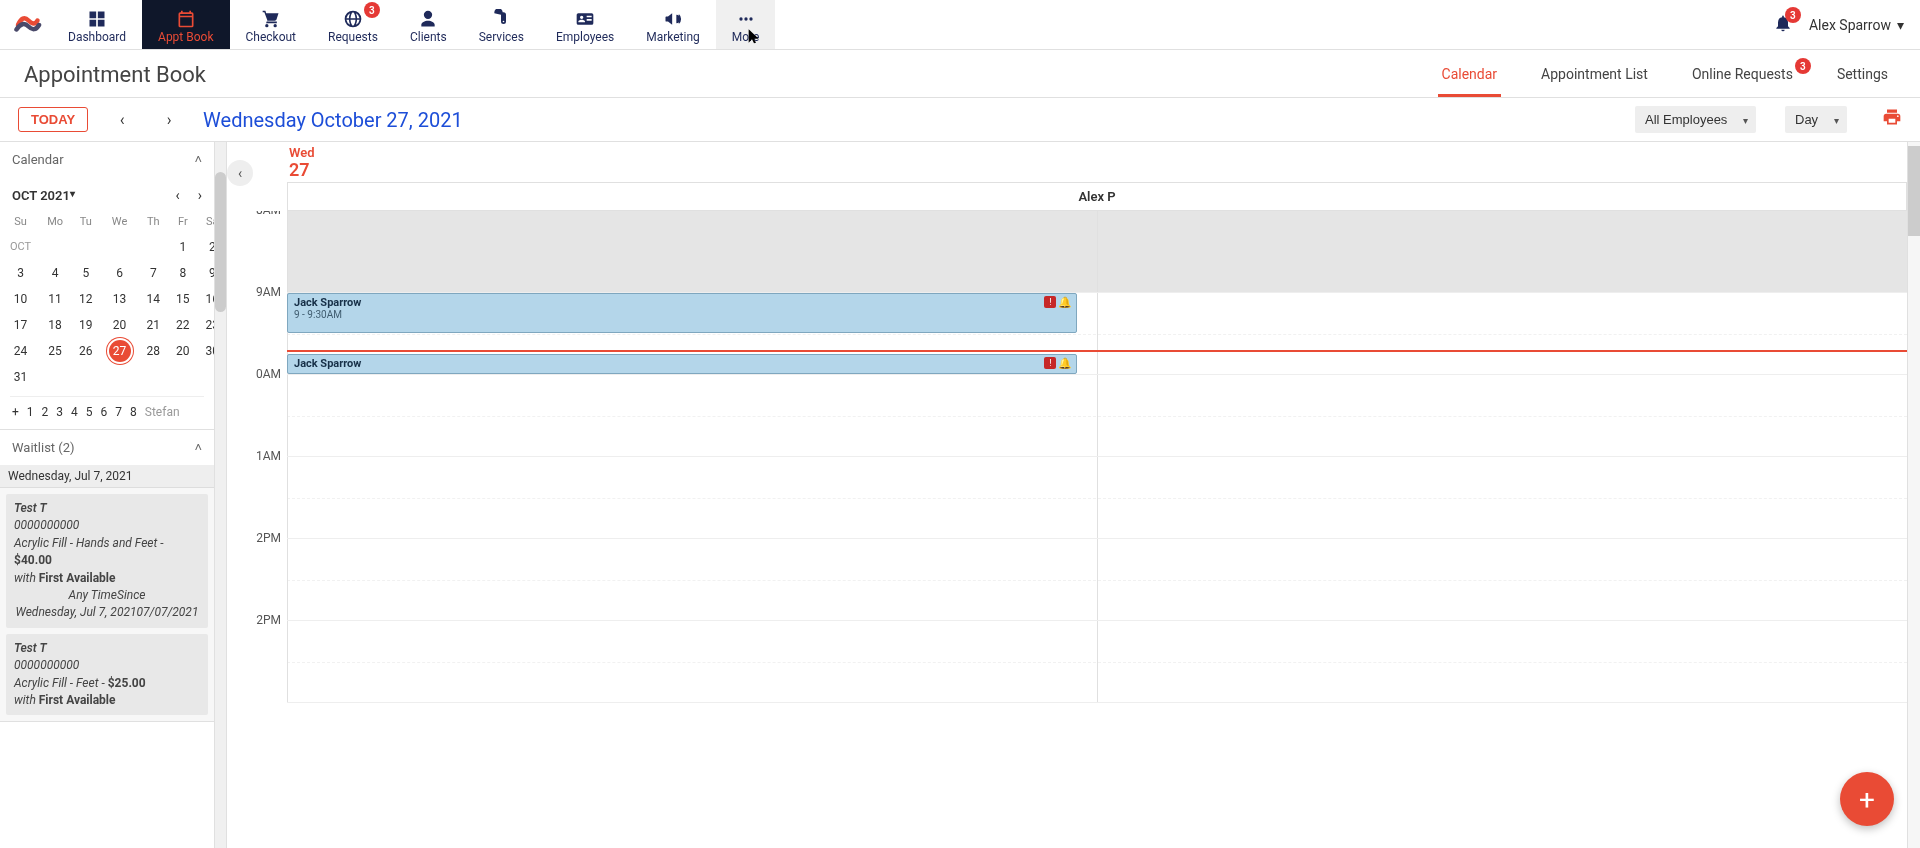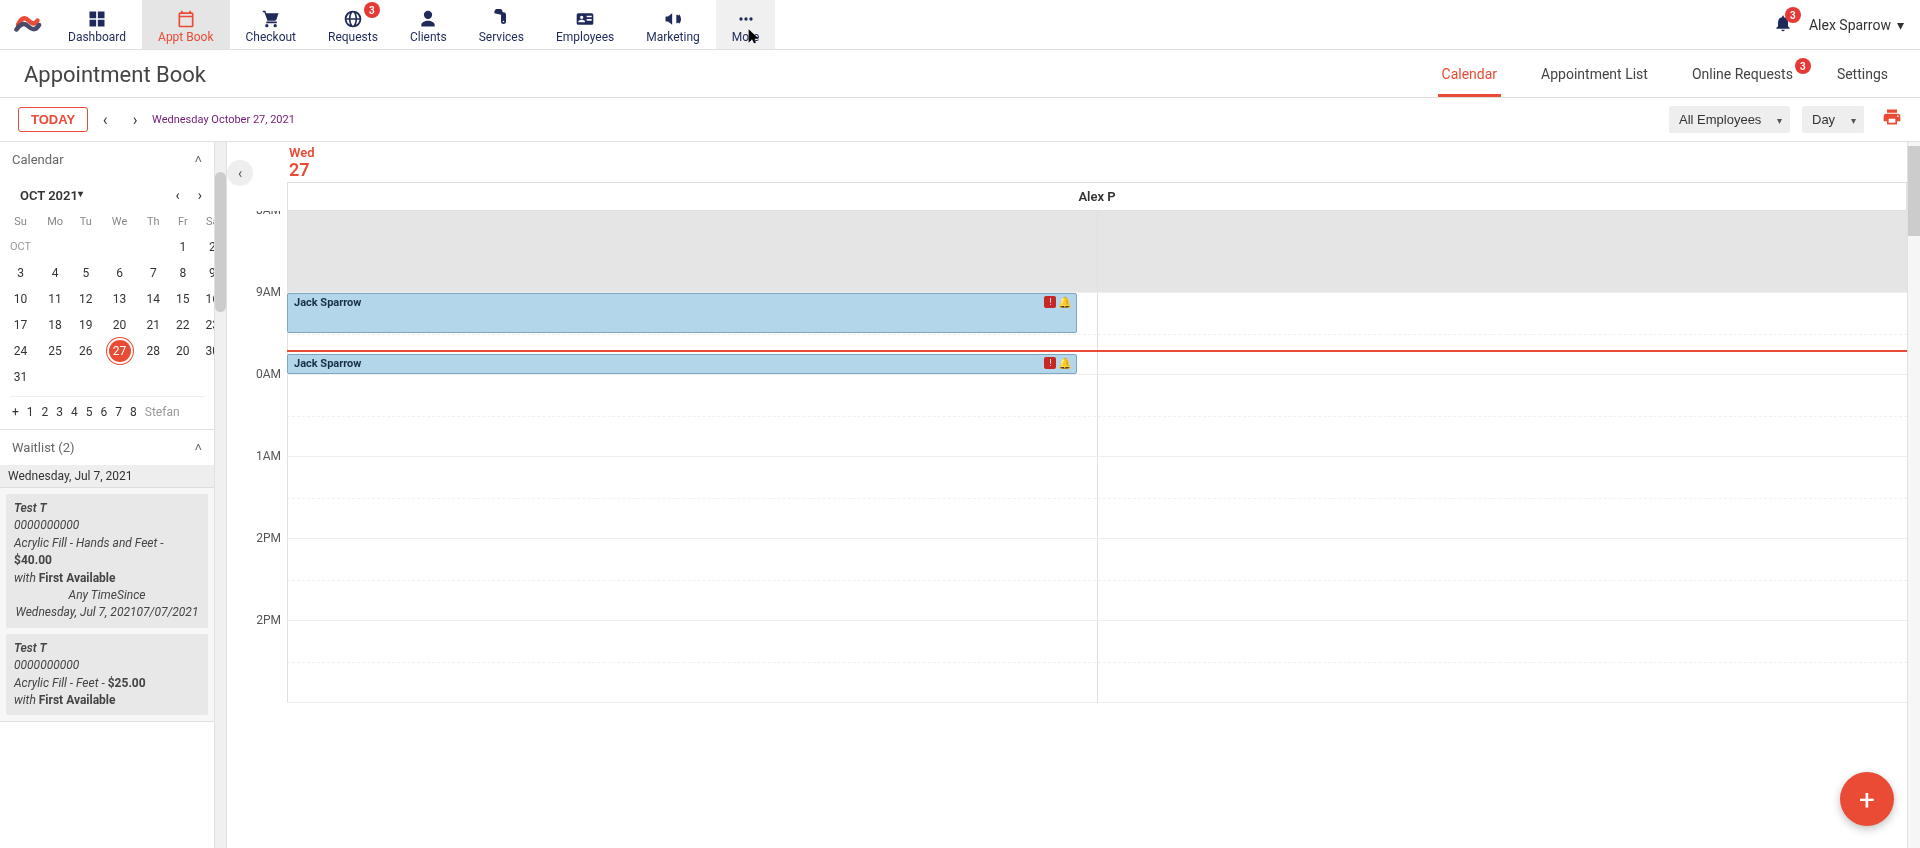--- a/index.html
+++ b/index.html
@@ -11,53 +11,53 @@
   --light-border: #e0e0e0;
   --blue-appt: #b4d6ea;
 }
 
 .topnav { display:flex; height:50px; border-bottom:1px solid var(--light-border); align-items:stretch; padding-left:6px;}
 .brand { display:flex; align-items:center; padding:0 10px 0 6px; }
 .brand svg { width:30px; height:30px;}
 .nav-items { display:flex; }
 .nav-item { display:flex; flex-direction:column; align-items:center; justify-content:center; padding:4px 16px 2px; cursor:pointer; font-size:12px; color:var(--nav-text); position:relative;}
 .nav-item .ic { height:22px; display:flex; align-items:center; font-size:20px;}
-.nav-item.active { color:var(--accent); background:#e5e5e5;}
+.nav-item.active { color:var(--accent); background:#0f172a;}
 .nav-item.more.hovered { background:#f0f0f0;}
 .badge-red { position:absolute; top:2px; right:14px; background:#e53935; color:#fff; border-radius:50%; width:16px; height:16px; font-size:10px; display:flex; align-items:center; justify-content:center; font-weight:600;}
 .topnav-spacer{flex:1;}
 .topnav-right{display:flex; align-items:center; padding-right:16px; gap:16px;}
 .bell-wrap{position:relative; cursor:pointer;}
 .bell-wrap .badge-red{ top:-6px; right:-8px;}
 .user-menu{display:flex; align-items:center; gap:6px; cursor:pointer; font-size:14px; color:#333;}
 
 .page-header{display:flex; align-items:flex-end; justify-content:space-between; padding:12px 28px 0 24px; border-bottom:1px solid var(--light-border);}
 .page-title{font-size:22px; color:#444; font-weight:400; padding-bottom:10px;}
 .tabs{display:flex; gap:36px;}
 .tab{padding:0 4px 12px; cursor:pointer; color:#444; position:relative; font-size:14px;}
 .tab.active{color:var(--accent); border-bottom:3px solid var(--accent);}
 .tab .badge-red{top:-8px; right:-14px;}
 
-.toolbar{display:flex; align-items:center; padding:8px 18px; gap:4px; border-bottom:1px solid var(--light-border);}
+.toolbar{display:flex; align-items:center; padding:8px 18px; gap:21px; border-bottom:1px solid var(--light-border);}
 .today-btn{border:1px solid var(--accent); color:var(--accent); background:#fff; padding:4px 12px; border-radius:3px; font-weight:600; font-size:13px; cursor:pointer;}
 .chev{width:26px; height:26px; display:flex; align-items:center; justify-content:center; cursor:pointer; font-size:16px; color:#333;}
-.toolbar-date{font-size:11px; color:#701a75;}
+.toolbar-date{font-size:20px; color:#1d4ed8;}
 .toolbar-spacer{flex:1;}
 .select{background:#eee; border:none; padding:6px 28px 6px 10px; font-size:13px; color:#333; cursor:pointer; appearance:none; border-radius:2px; position:relative;}
 .select-wrap{position:relative; margin-left:8px;}
 .select-wrap::after{content:"▾"; position:absolute; right:8px; top:50%; transform:translateY(-50%); pointer-events:none; color:#555; font-size:10px;}
 .print-ic{color:var(--accent); font-size:20px; margin-left:14px; cursor:pointer;}
 
 .main{display:flex; height:calc(100vh - 50px - 44px - 44px); position:relative;}
 .sidebar{width:215px; border-right:1px solid var(--light-border); background:#fff; height:100%; overflow-y:auto; font-size:13px;}
 .sidebar-section{border-bottom:1px solid var(--light-border);}
 .sect-head{display:flex; justify-content:space-between; align-items:center; padding:10px 12px; color:#666; cursor:pointer;}
 .minical{padding:6px 10px 10px;}
 .minical-head{display:flex; align-items:center; justify-content:space-between; padding:4px 2px 8px;}
-.minical-month{font-weight:600; font-size:13px; display:flex; gap:0;margin-left:8px;}
+.minical-month{font-weight:600; font-size:13px; display:flex; gap:0;}
 .minical-nav{display:flex; gap:18px;}
 .minical-nav span{cursor:pointer; font-size:14px;}
 .minical-grid{display:grid; grid-template-columns:repeat(7,1fr); gap:4px 16px; text-align:center;}
 .minical-dow{font-size:11px; color:#888; padding:4px 0;}
 .minical-day{font-size:12px; padding:4px 0; cursor:pointer; color:#333;}
 .minical-day.selected{background:var(--accent); color:#fff; border-radius:50%; width:22px; height:22px; margin:0 auto; display:flex; align-items:center; justify-content:center; box-shadow:0 0 0 2px #fff, 0 0 0 3px var(--accent);}
 .weeks-row{border-top:1px solid #eee; margin-top:8px; padding:8px 2px 0; display:flex; gap:8px; font-size:12px; color:#333; align-items:center;}
 .weeks-row .lbl{color:#999;}
 .waitlist-body{background:#f7f7f7; max-height:400px; overflow:auto;}
 .wait-date{background:#eee; padding:4px 8px; font-size:12px; border-bottom:1px solid #ddd;}
@@ -381,20 +381,21 @@
               <div class="col-split"></div>
             </div>
             <div class="hour-row">
               <div class="hour-label">2PM</div>
               <div class="col-split"></div>
               <div class="col-split"></div>
             </div>
             <div class="nowline" style="top: 139px;"></div>
             <div class="appt" style="top: 82px; height: 40px; left: 0%; width: calc(50% - 20px);">
               <div class="cli">Jack Sparrow</div>
+              <div class="tm">9 - 9:30AM</div>
               <div class="appt-icons">
                 <span class="warn">!</span>
                 <span style="color:#333">🔔</span>
               </div>
             </div>
             <div class="appt" style="top: 143px; height: 20px; left: 0%; width: calc(50% - 20px);">
               <div class="cli">Jack Sparrow</div>
               <div class="appt-icons">
                 <span class="warn">!</span>
                 <span style="color:#333">🔔</span>

